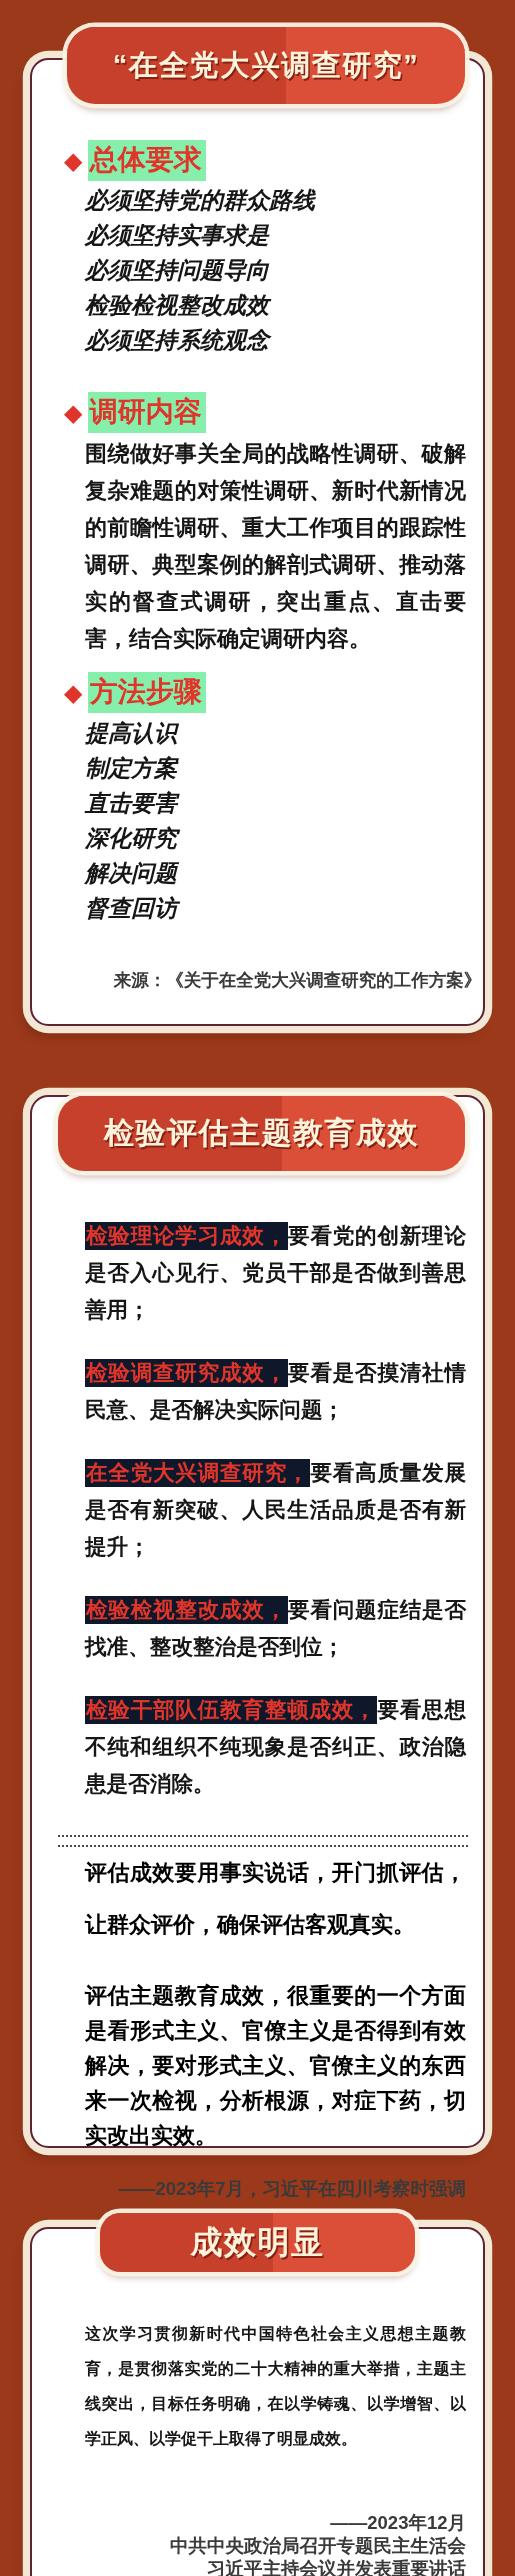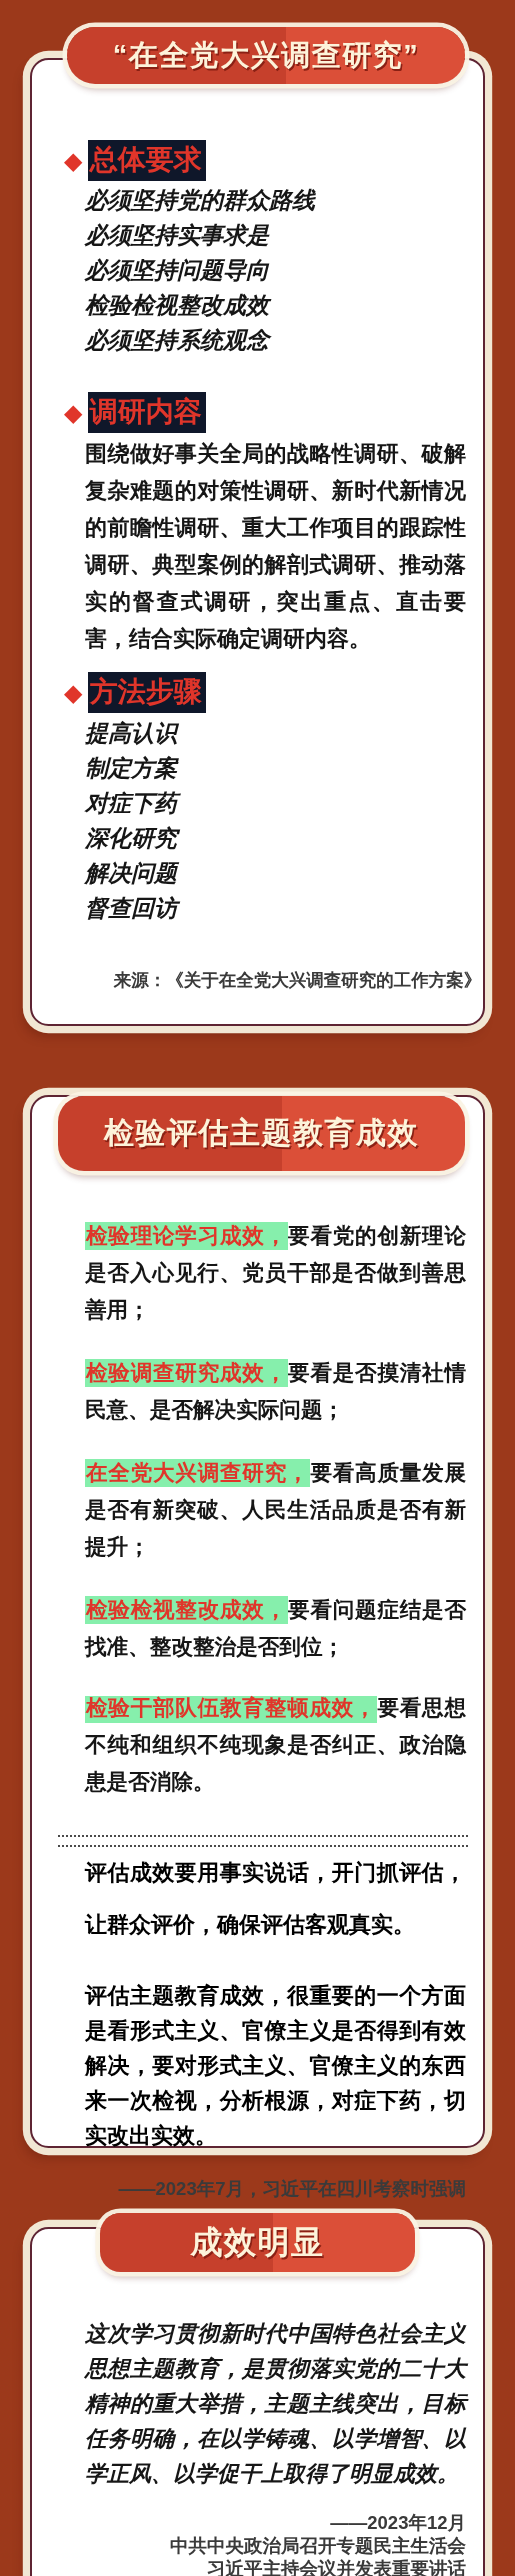--- a/index.html
+++ b/index.html
@@ -16,59 +16,59 @@
   }
   
   .banner{
     position:absolute;box-sizing:border-box;z-index:5;
     background:linear-gradient(90deg,#C6402C 0%,#C6402C 55%,#DB4F38 55%,#DB4F38 100%);
     box-shadow:0 0 0 4.6px rgba(250,243,228,0.95), 0 5.2px 7.2px rgba(80,15,5,0.3);
     display:flex;align-items:center;justify-content:center;
     color:#FDF3DA;font-weight:900;letter-spacing:1.5px;
     text-shadow:1.5px 2.1px 0 #8A2014;white-space:nowrap;
   }
-  #banner1{left:67px;top:27px;width:398px;height:57px;border-radius:28px;font-size:29px;}
+  #banner1{left:67px;top:27px;width:398px;height:77px;border-radius:28px;font-size:29px;}
   #banner2{left:58px;top:1096px;width:407px;height:75px;border-radius:26px;font-size:30px;}
   #banner3{left:100px;top:2213px;width:315px;height:59px;border-radius:20.6px;font-size:32px;}
 
   #card1{top:58px;height:968px;}
   #card2{top:1095px;height:1053px;}
   #card3{top:2227px;height:391px;}
 
   
   .sec-heading{
     position:absolute;left:32px;display:flex;align-items:center;
     font-size:28px;font-weight:900;color:#E0352A;white-space:nowrap;
   }
   .diamond{color:#E0352A;font-size:24px;margin-right:5.2px;}
-  .hl{background:#0f172a;padding:1px 4.1px 2.1px 2.1px;}
+  .hl{background:#86efac;padding:1px 4.1px 2.1px 2.1px;}
 
   
   .blk{position:absolute;left:53px;width:381px;color:#161616;}
   .item-list p{margin:0;font-size:23px;line-height:35px;font-weight:700;white-space:nowrap;font-style:italic;}
   .para{font-size:22px;line-height:37px;font-weight:700;text-align:justify;margin:0;}
   .source-line{
     position:absolute;left:0;width:100%;text-align:center;
     font-size:17.5px;color:#3A3A3A;font-weight:700;white-space:nowrap;
   }
   
   .c2-flow{position:absolute;left:53px;top:120px;width:381px;}
   .check-item{margin:0 0 26px 0;font-size:21.6px;line-height:37px;font-weight:700;color:#161616;text-align:justify;}
-  .check-item .lead{color:#E0352A;font-weight:900;background:#86efac;padding:1px 1px 2.1px 1px;}
+  .check-item .lead{color:#E0352A;font-weight:900;background:#0f172a;padding:1px 1px 2.1px 1px;}
   .dotted-divider{
     height:8.2px;margin:33px 0 0 -27px;width:410px;
     border-top:2.6px dotted #4A4A4A;border-bottom:2.6px dotted #4A4A4A;
   }
   .c2-p1{font-size:22px;line-height:52px;}
   .c2-p2{margin-top:27px;font-size:22px;line-height:35px;}
   .attr{
     text-align:right;color:#3A3A3A;font-size:18.5px;line-height:23px;font-weight:700;
   }
   .c2-attr{margin-top:24px;}
-  .c3-para{top:87px;font-size:22px;line-height:35px;font-weight:700;text-align:justify;font-style:italic;}
+  .c3-para{top:87px;font-size:16px;line-height:35px;font-weight:700;text-align:justify;}
   .c3-attr{position:absolute;left:53px;top:282px;width:381px;}
   .c3-attr div{margin:0;}
 </style>
 </head>
 <body>
 
 <div class="page">
 
   <div class="banner" id="banner1">
     <span>“在全党大兴调查研究”</span>
@@ -99,21 +99,21 @@
     </div>
 
     <div class="sec-heading" style="top:612px;">
       <span class="diamond">◆</span>
       <span class="hl">方法步骤</span>
     </div>
 
     <div class="blk item-list" style="top:656px;">
       <p>提高认识</p>
       <p>制定方案</p>
-      <p>对症下药</p>
+      <p>直击要害</p>
       <p>深化研究</p>
       <p>解决问题</p>
       <p>督查回访</p>
     </div>
 
     <div class="source-line" style="top:908px;padding-left:40px;">来源：《关于在全党大兴调查研究的工作方案》</div>
   </section>
 
   <div class="banner" id="banner2">
     <span>检验评估主题教育成效</span>
@@ -127,21 +127,21 @@
       </p>
       <p class="check-item">
         <span class="lead">检验调查研究成效，</span><span>要看是否摸清社情民意、是否解决实际问题；</span>
       </p>
       <p class="check-item">
         <span class="lead">在全党大兴调查研究，</span><span>要看高质量发展是否有新突破、人民生活品质是否有新提升；</span>
       </p>
       <p class="check-item">
         <span class="lead">检验检视整改成效，</span><span>要看问题症结是否找准、整改整治是否到位；</span>
       </p>
-      <p class="check-item" style="margin-bottom:0;font-family:Liberation Mono, monospace;">
+      <p class="check-item" style="margin-bottom:0;">
         <span class="lead">检验干部队伍教育整顿成效，</span><span>要看思想不纯和组织不纯现象是否纠正、政治隐患是否消除。</span>
       </p>
 
       <div class="dotted-divider"></div>
 
       <p class="para c2-p1">评估成效要用事实说话，开门抓评估，让群众评价，确保评估客观真实。</p>
       <p class="para c2-p2">评估主题教育成效，很重要的一个方面是看形式主义、官僚主义是否得到有效解决，要对形式主义、官僚主义的东西来一次检视，分析根源，对症下药，切实改出实效。</p>
 
       <div class="attr c2-attr">——2023年7月，习近平在四川考察时强调</div>
     </div>

